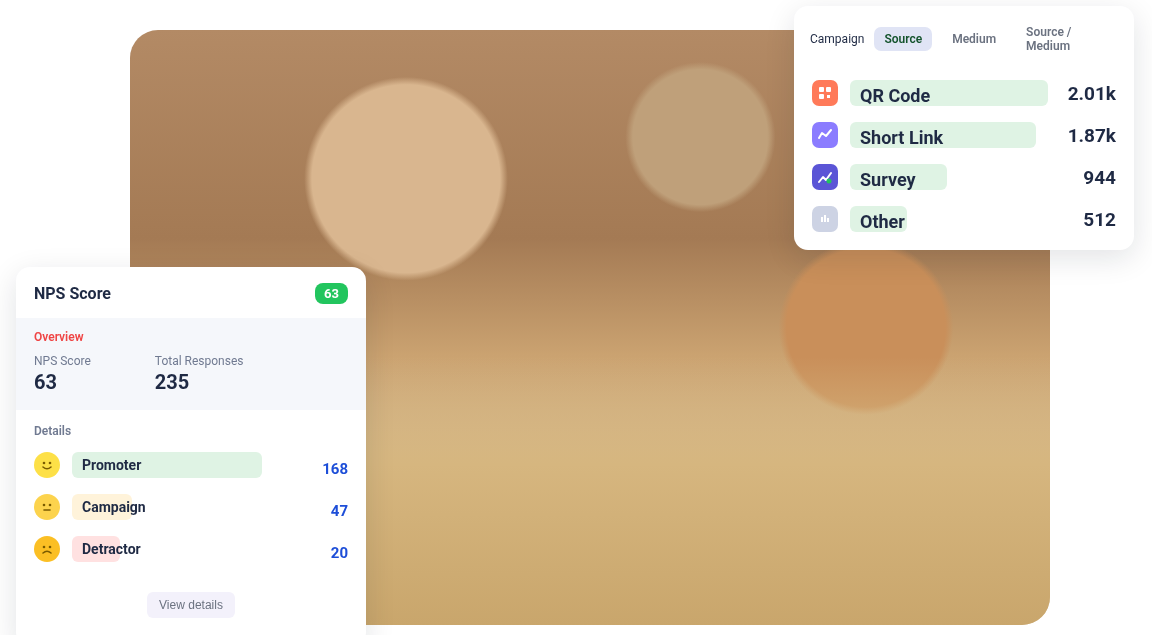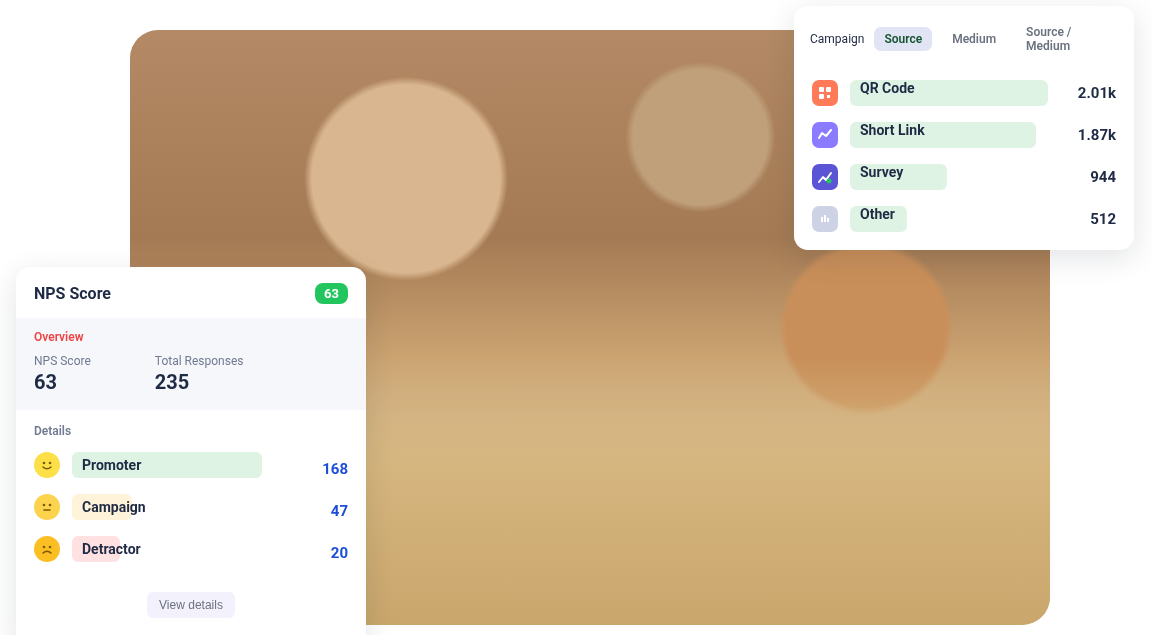--- a/index.html
+++ b/index.html
@@ -115,24 +115,24 @@
     width:26px; height:26px; border-radius:7px; flex:0 0 26px;
     display:flex; align-items:center; justify-content:center;
   }
   .ic-orange { background:#ff7a59; }
   .ic-purple { background:#8b7cff; }
   .ic-indigo { background:#5b55d6; }
   .ic-slate  { background:#cdd3e4; }
   .camp-barwrap { flex:1; height:26px; position:relative; }
   .camp-bar {
     height:100%; background:#dff3e4; border-radius:6px;
-    display:flex; align-items:flex-start; padding-left:10px;
-    font-weight:700; font-size:14px; color:#1f2a44;
-  }
-  .camp-val { width:52px; text-align:right; font-weight:700; font-size:15px; color:#1f2a44; }
+    display:flex; align-items:flex-end; padding-left:10px;
+    font-weight:700; font-size:18px; color:#1f2a44;
+  }
+  .camp-val { width:52px; text-align:right; font-weight:700; font-size:19px; color:#1f2a44; }
 
   svg { display:block; }
 </style>
 </head>
 <body>
 
 <div class="hero"></div>
 
 <div class="nps-card">
   <div class="nps-header">

